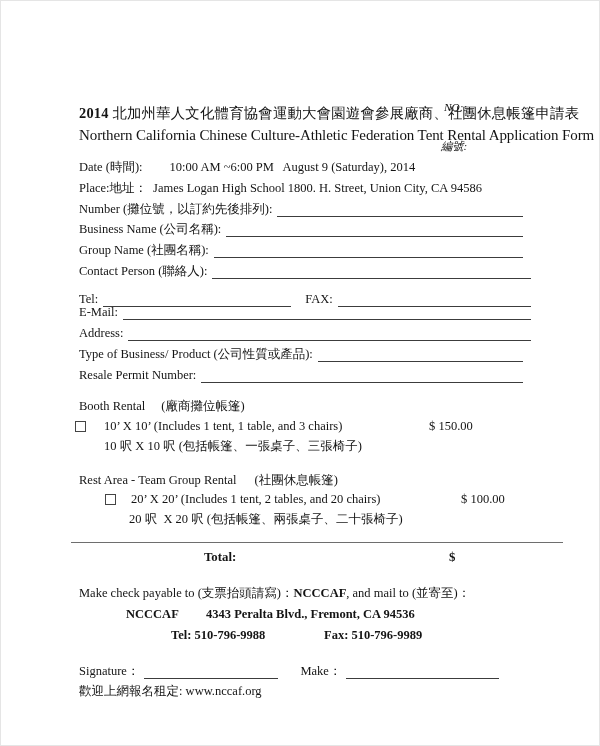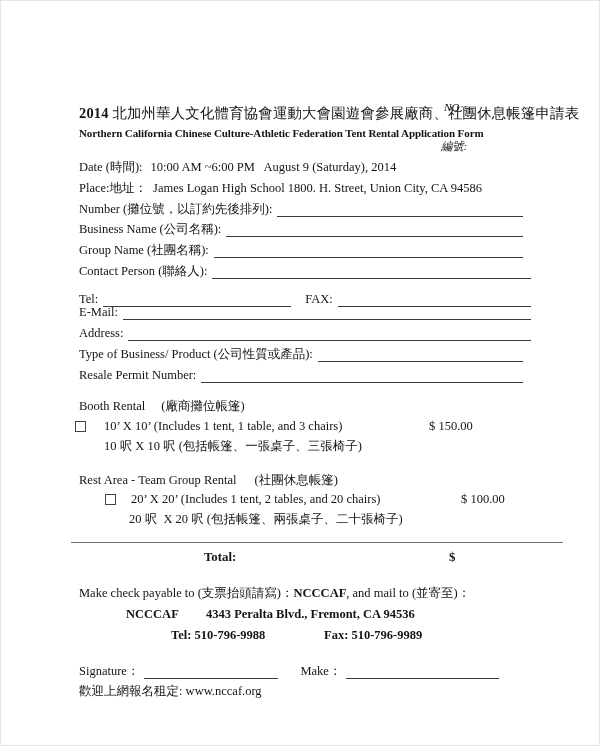--- a/index.html
+++ b/index.html
@@ -13,42 +13,42 @@
     font-size:12.5px;line-height:16px;white-space:pre;
   }
   .blank{border-bottom:1px solid #3c3c3c;height:14px;flex:1 1 auto;margin-left:5px;}
   .blank.fixed{flex:0 0 auto;}
   .arow{position:absolute;left:0;top:0;width:536px;font-size:12.5px;line-height:16px;white-space:pre;}
   .abs{position:absolute;top:0;}
   .cb{position:absolute;width:9px;height:9px;border:1px solid #444;top:3px;background:#fff;}
   .b{font-weight:bold;}
   .hdr-no{position:absolute;left:440px;top:74px;font-size:11.3px;line-height:13px;white-space:pre;font-style:italic;}
   .title-zh{position:absolute;left:78px;top:103px;font-size:14.4px;line-height:19px;white-space:nowrap;letter-spacing:0.2px;}
-  .title-en{position:absolute;left:78px;top:126px;font-size:11px;font-weight:bold;white-space:nowrap;letter-spacing:-0.1px;}
+  .title-en{position:absolute;left:78px;top:126px;font-size:15px;font-weight:normal;white-space:nowrap;letter-spacing:-0.1px;}
   .rule{position:absolute;left:70px;top:541px;width:492px;border-top:1px solid #6e6e6e;height:0;}
 </style>
 </head>
 <body>
 
 <div class="page">
 
   <div class="hdr-no">
     <div style="margin-left:3px;">NO::</div>
     <div>編號:</div>
   </div>
 
   <div class="title-zh">
     <span class="b">2014</span><span> </span>
     <span>北加州華人文化體育協會運動大會園遊會參展廠商、社團休息帳篷申請表</span>
   </div>
   <div class="title-en">Northern California Chinese Culture-Athletic Federation Tent Rental Application Form</div>
 
   <div class="row" style="top:158px">
     <span>Date (時間):</span>
-    <span style="margin-left:8px">10:00 AM ~6:00 PM   August 9 (Saturday), 2014</span>
+    <span style="margin-left:27px">10:00 AM ~6:00 PM   August 9 (Saturday), 2014</span>
   </div>
 
   <div class="row" style="top:179px">
     <span>Place:地址：</span>
     <span style="margin-left:6px">James Logan High School 1800. H. Street, Union City, CA 94586</span>
   </div>
 
   <div class="row" style="top:220px">
     <span>Business Name (公司名稱):</span>
     <span class="blank"></span>

